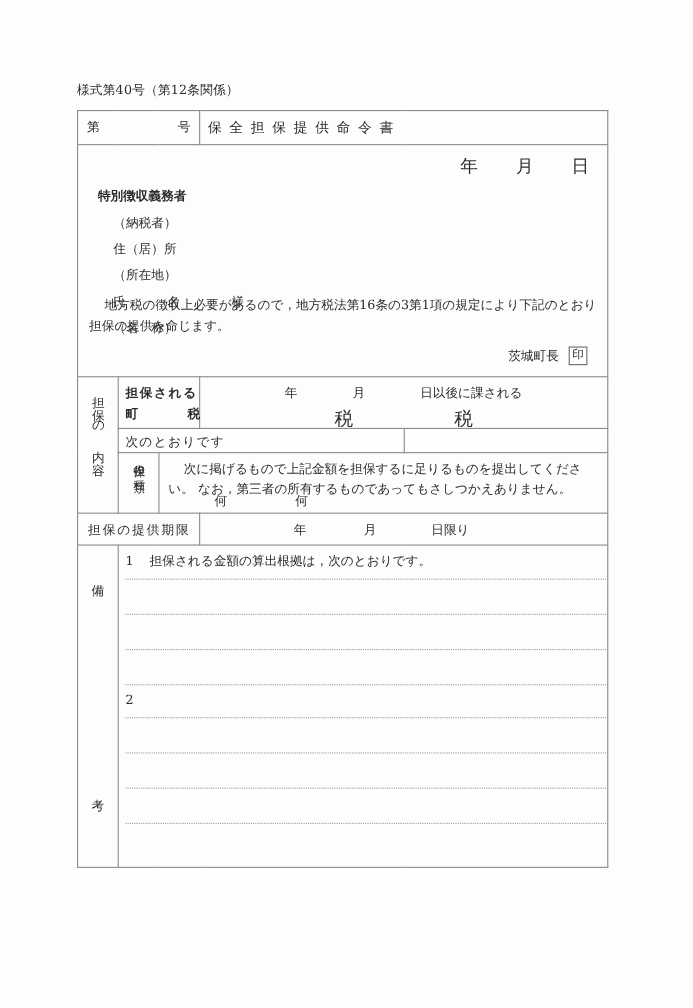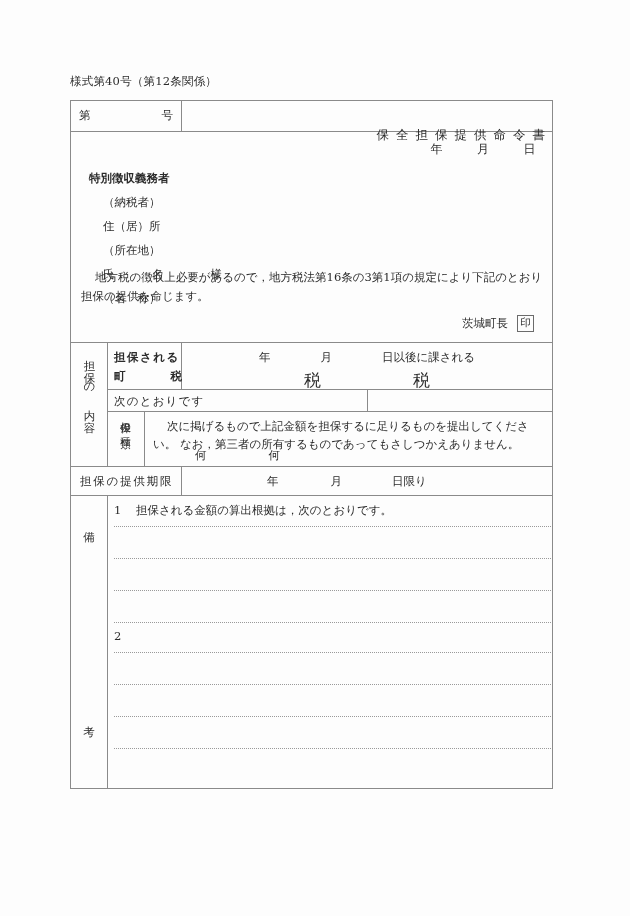--- a/index.html
+++ b/index.html
@@ -62,37 +62,36 @@
     font-size: 11.5px;
   }
   .cell-title {
     height: 30px;
     text-align: center;
     position: relative;
   }
   .cell-title .title-text {
     position: absolute;
     left: 0; right: 0; top: 7px;
-    text-align: right;
+    text-align: left;
     font-size: 12.5px;
     letter-spacing: 7px;
     text-indent: 7px;
-    margin-top: 19px;
   }
 
   
   .cell-address {
     height: 210px;
     position: relative;
   }
   .date-line {
     position: absolute;
     right: 16px;
     top: 9px;
-    font-size: 12px;
+    font-size: 16px;
     letter-spacing: 0.5px;
   }
   .date-line span { display: inline-block; }
   .dl-y { margin-right: 34px; }
   .dl-m { margin-right: 34px; }
   .dl-d { }
 
   .addressee {
     position: absolute;
     left: 18px;

